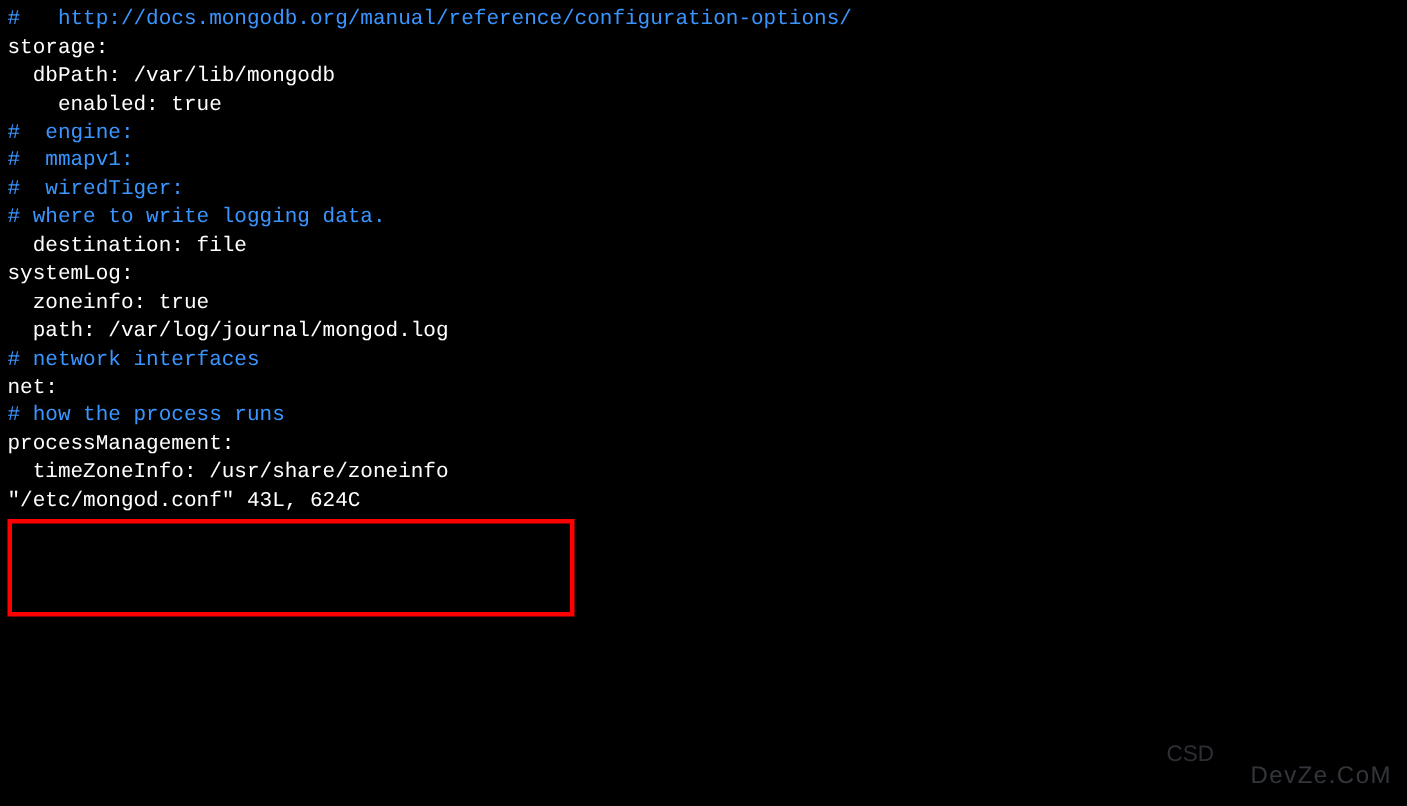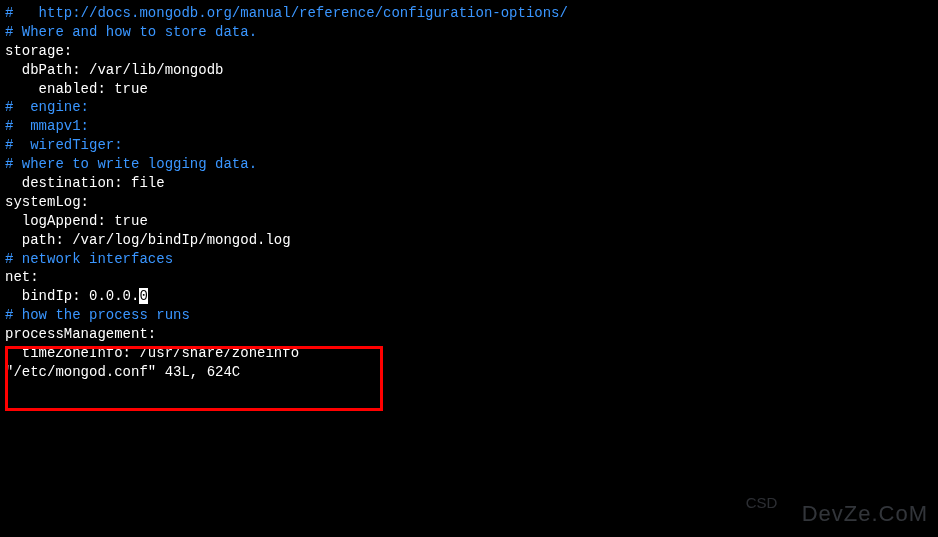--- a/index.html
+++ b/index.html
@@ -47,56 +47,54 @@
       bottom: 8px;
       font-size: 26px;
       color: rgba(200, 210, 230, 0.25);
       font-family: 'Microsoft YaHei', sans-serif;
       letter-spacing: 4px;
       white-space: nowrap;
       pointer-events: none;
     }
     .watermark .en {
       letter-spacing: 1px;
-      font-size: 22px;
+      font-size: 16px;
       display: block;
       margin-top: -4px;
     }
     .watermark .csdn {
       position: absolute;
       left: -56px;
       bottom: 16px;
       font-size: 15px;
       letter-spacing: 0;
       color: rgba(200, 210, 230, 0.22);
     }
   </style>
 </head>
 <body>
 
 <div>
   <div class="line comment">#   http://docs.mongodb.org/manual/reference/configuration-options/</div>
   <div class="line"></div>
-  <div class="line comment"># Where and how to store data.</div>
   <div class="line key">storage:</div>
   <div class="line key">  dbPath: /var/lib/mongodb</div>
   <div class="line key">    enabled: true</div>
   <div class="line comment">#  engine:</div>
   <div class="line comment">#  mmapv1:</div>
   <div class="line comment">#  wiredTiger:</div>
   <div class="line"></div>
   <div class="line comment"># where to write logging data.</div>
   <div class="line key">  destination: file</div>
   <div class="line key">systemLog:</div>
-  <div class="line key">  logAppend: true</div>
-  <div class="line key">  path: /var/log/bindIp/mongod.log</div>
+  <div class="line key">  zoneinfo: true</div>
+  <div class="line key">  path: /var/log/journal/mongod.log</div>
   <div class="line"></div>
   <div class="line comment"># network interfaces</div>
   <div class="line key">net:</div>
-  <div class="line key"><span>  bindIp: 0.0.0.</span><span class="cursor">0</span></div>
   <div class="line"></div>
   <div class="line"></div>
   <div class="line comment"># how the process runs</div>
   <div class="line key">processManagement:</div>
   <div class="line key">  timeZoneInfo: /usr/share/zoneinfo</div>
   <div class="line key">"/etc/mongod.conf" 43L, 624C</div>
 </div>
 
 <div class="highlight-box"></div>
 

